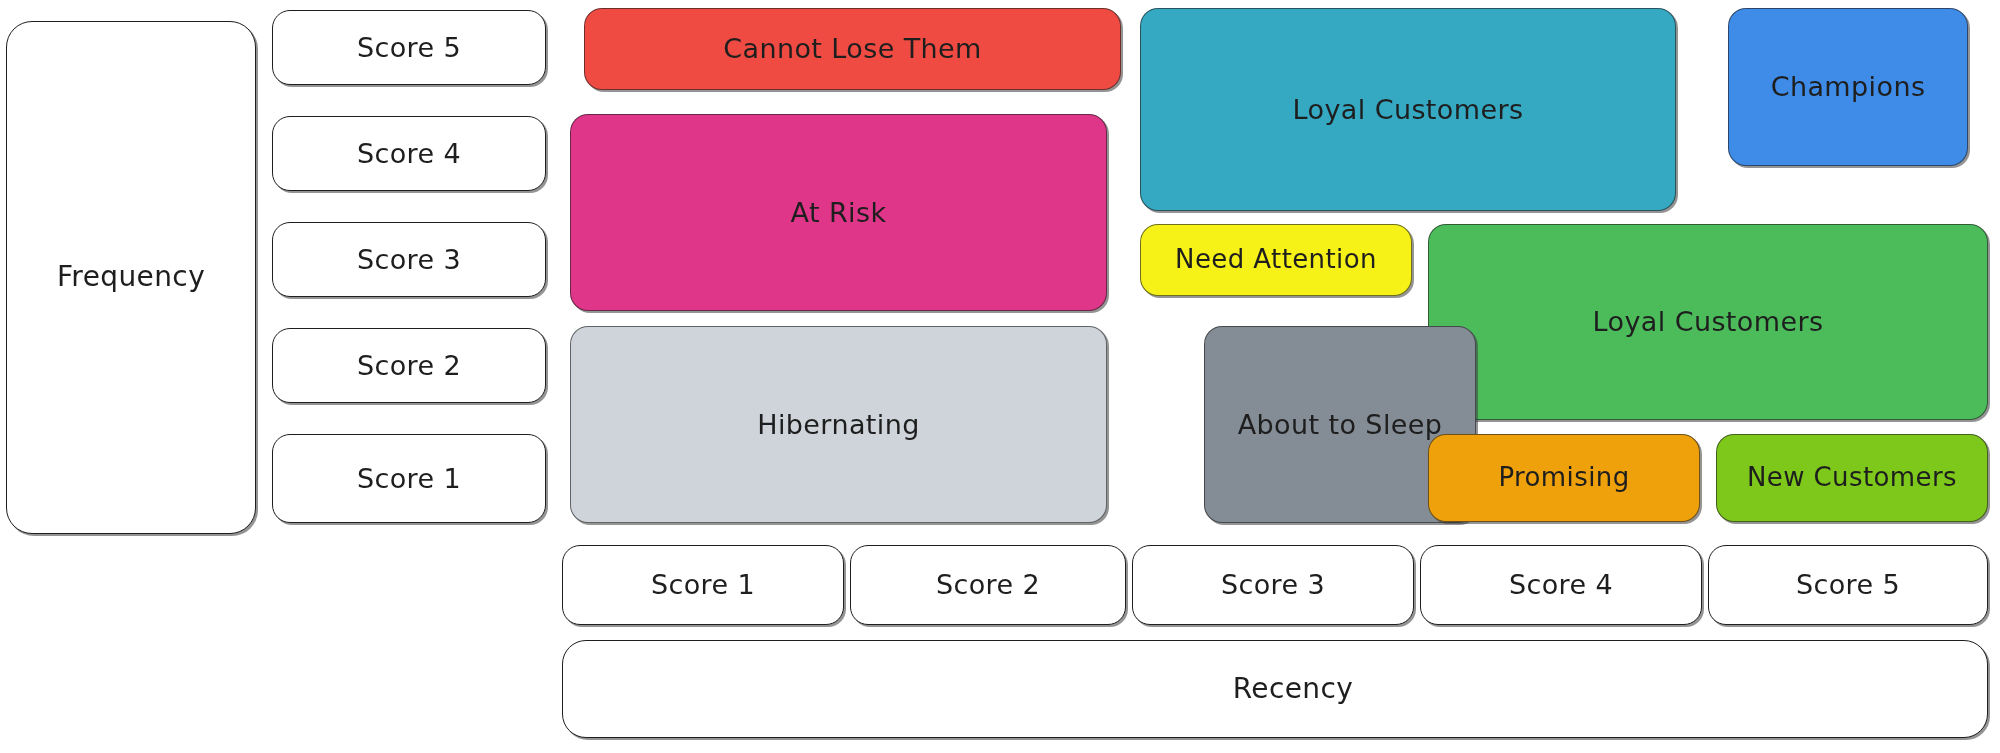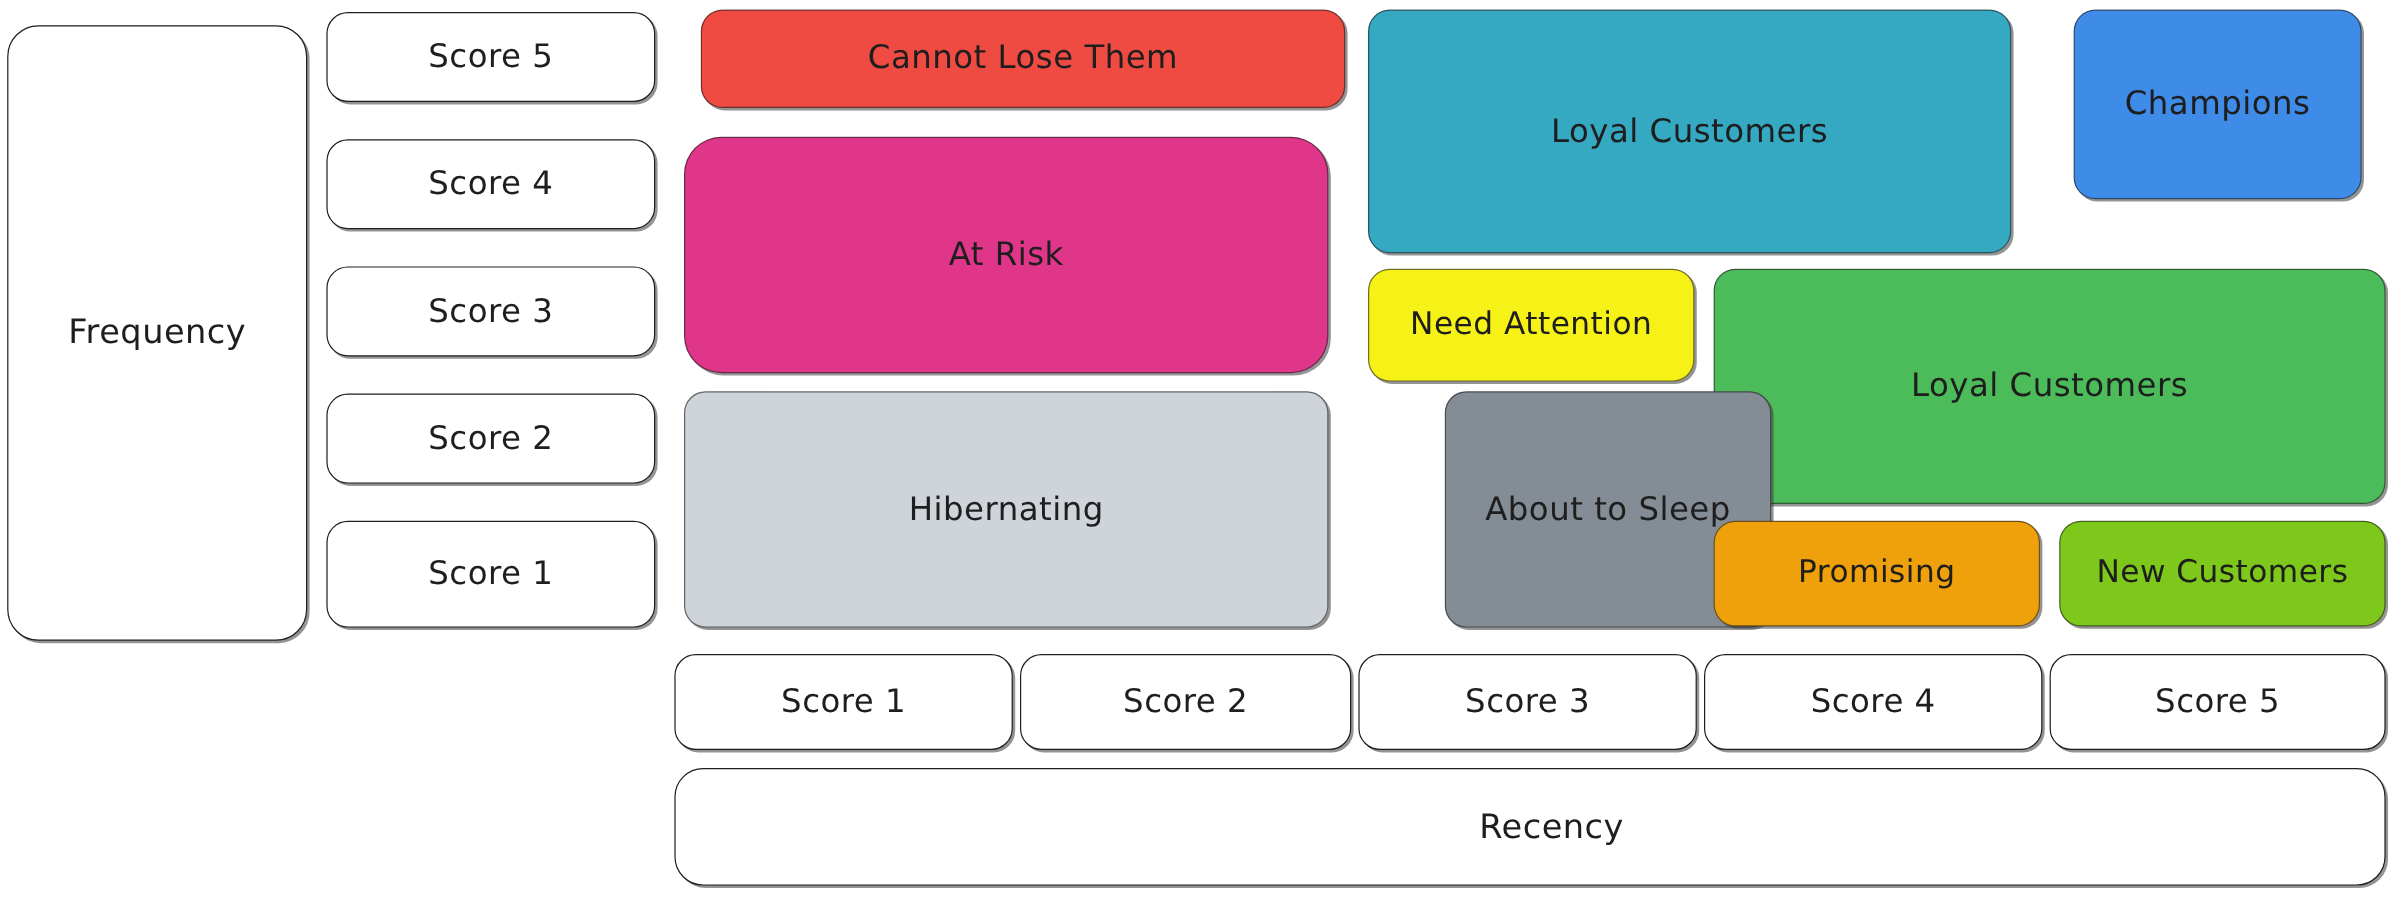--- a/index.html
+++ b/index.html
@@ -73,37 +73,37 @@
     <span>Score 2</span>
   </div>
   <div class="box plain" style="left:272px; top:434px; width:274px; height:89px;">
     <span>Score 1</span>
   </div>
 
   <div class="box filled seg" style="left:570px; top:8px; width:537px; height:82px; background:#ef4b42;margin-left:14px;">
     <span>Cannot Lose Them</span>
   </div>
 
-  <div class="box filled seg" style="left:570px; top:114px; width:537px; height:197px; background:#e0368a;border-radius:31px;">
+  <div class="box filled seg" style="left:570px; top:114px; width:537px; height:197px; background:#e0368a;">
     <span>At Risk</span>
   </div>
 
   <div class="box filled seg" style="left:570px; top:326px; width:537px; height:197px; background:#ced4da;">
     <span>Hibernating</span>
   </div>
 
   <div class="box filled seg" style="left:1140px; top:8px; width:536px; height:203px; background:#35a8c2;">
     <span>Loyal Customers</span>
   </div>
 
   <div class="box filled seg" style="left:1716px; top:8px; width:240px; height:158px; background:#3e8ce8;margin-left:12px;">
     <span>Champions</span>
   </div>
 
-  <div class="box filled seg-sm" style="left:1140px; top:224px; width:272px; height:94px; background:#f6f117;">
+  <div class="box filled seg-sm" style="left:1140px; top:224px; width:272px; height:72px; background:#f6f117;">
     <span>Need Attention</span>
   </div>
 
   <div class="box filled seg" style="left:1428px; top:224px; width:560px; height:196px; background:#4cbc5b;">
     <span>Loyal Customers</span>
   </div>
 
   <div class="box filled seg" style="left:1204px; top:326px; width:272px; height:197px; background:#848c95;">
     <span>About to Sleep</span>
   </div>

